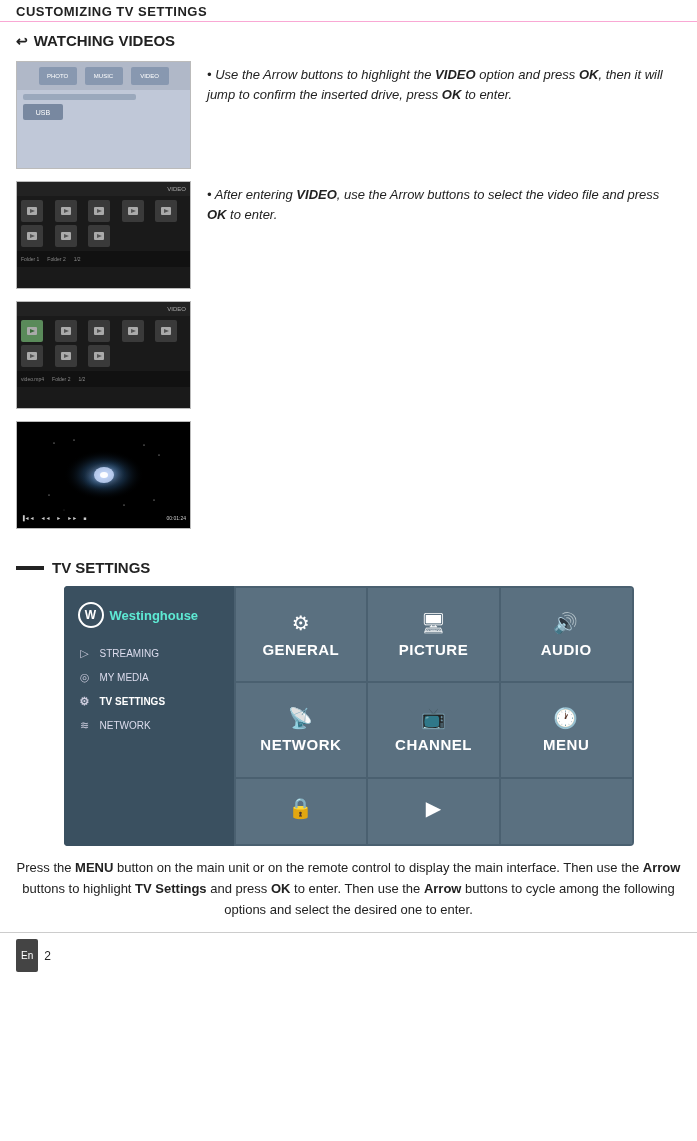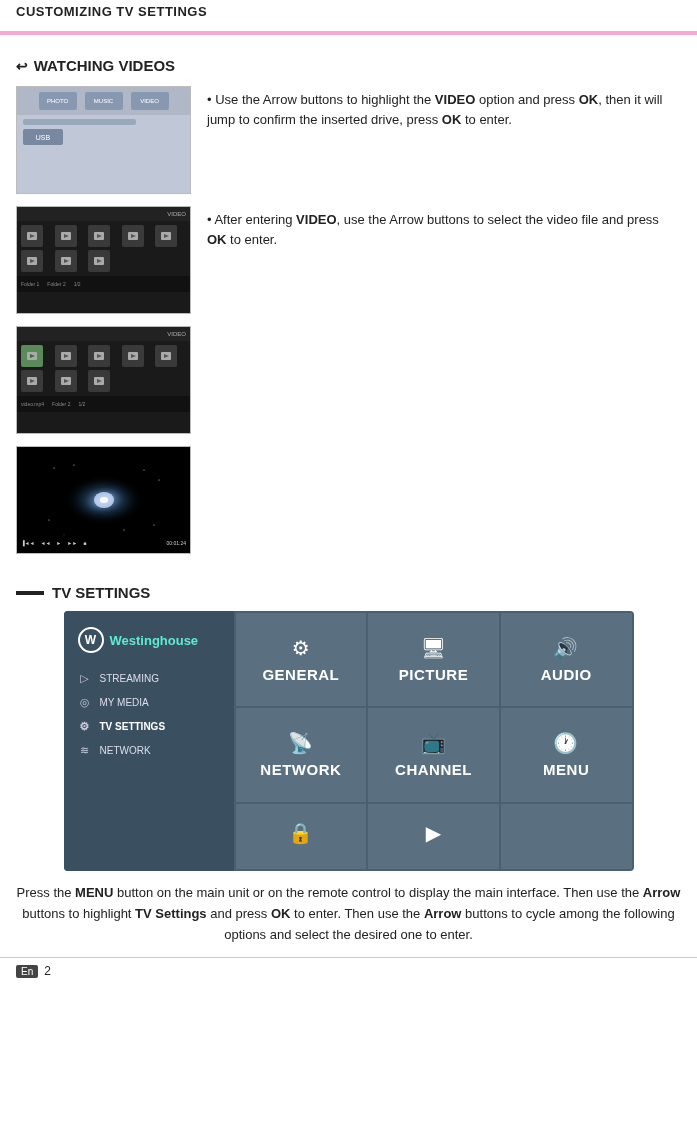--- a/index.html
+++ b/index.html
@@ -7,23 +7,23 @@
       font-family: Arial, sans-serif;
       background: #fff;
       color: #222;
       width: 697px;
       min-height: 1141px;
       font-size: 13px;
     }
 
     
     .page-header {
-      border-bottom: 4px solid #f9a8d4;
-      padding: 4px 16px 12px 16px;
-      margin-bottom: 22px;
+      border-bottom: 1px solid #f9a8d4;
+      padding: 4px 16px 2px 16px;
+      margin-bottom: 10px;
     }
     .page-header-title {
       font-size: 13px;
       font-weight: bold;
       letter-spacing: 0.5px;
       color: #222;
     }
 
     
     .section-watching {
@@ -202,20 +202,21 @@
 
     .bullet-text {
       flex: 1;
       font-size: 13px;
       line-height: 1.55;
       padding-top: 4px;
     }
     .bullet-text ul {
       list-style: none;
       padding: 0;
+      font-style: italic;
     }
     .bullet-text ul li::before {
       content: "• ";
     }
 
     
     .section-tv {
       padding: 0 16px;
       margin-bottom: 12px;
     }
@@ -341,21 +342,21 @@
       align-items: center;
       gap: 6px;
       padding: 6px 16px;
       border-top: 1px solid #ccc;
       font-size: 12px;
     }
     .page-lang {
       background: #444;
       color: #fff;
       border-radius: 2px;
-      padding: 1px 5px;
+      padding: 11px 5px;
       font-size: 10px;
     }
   </style>
 </head>
 <body>
 
 <div class="page-header">
   <span class="page-header-title">CUSTOMIZING TV SETTINGS</span>
 </div>
 

